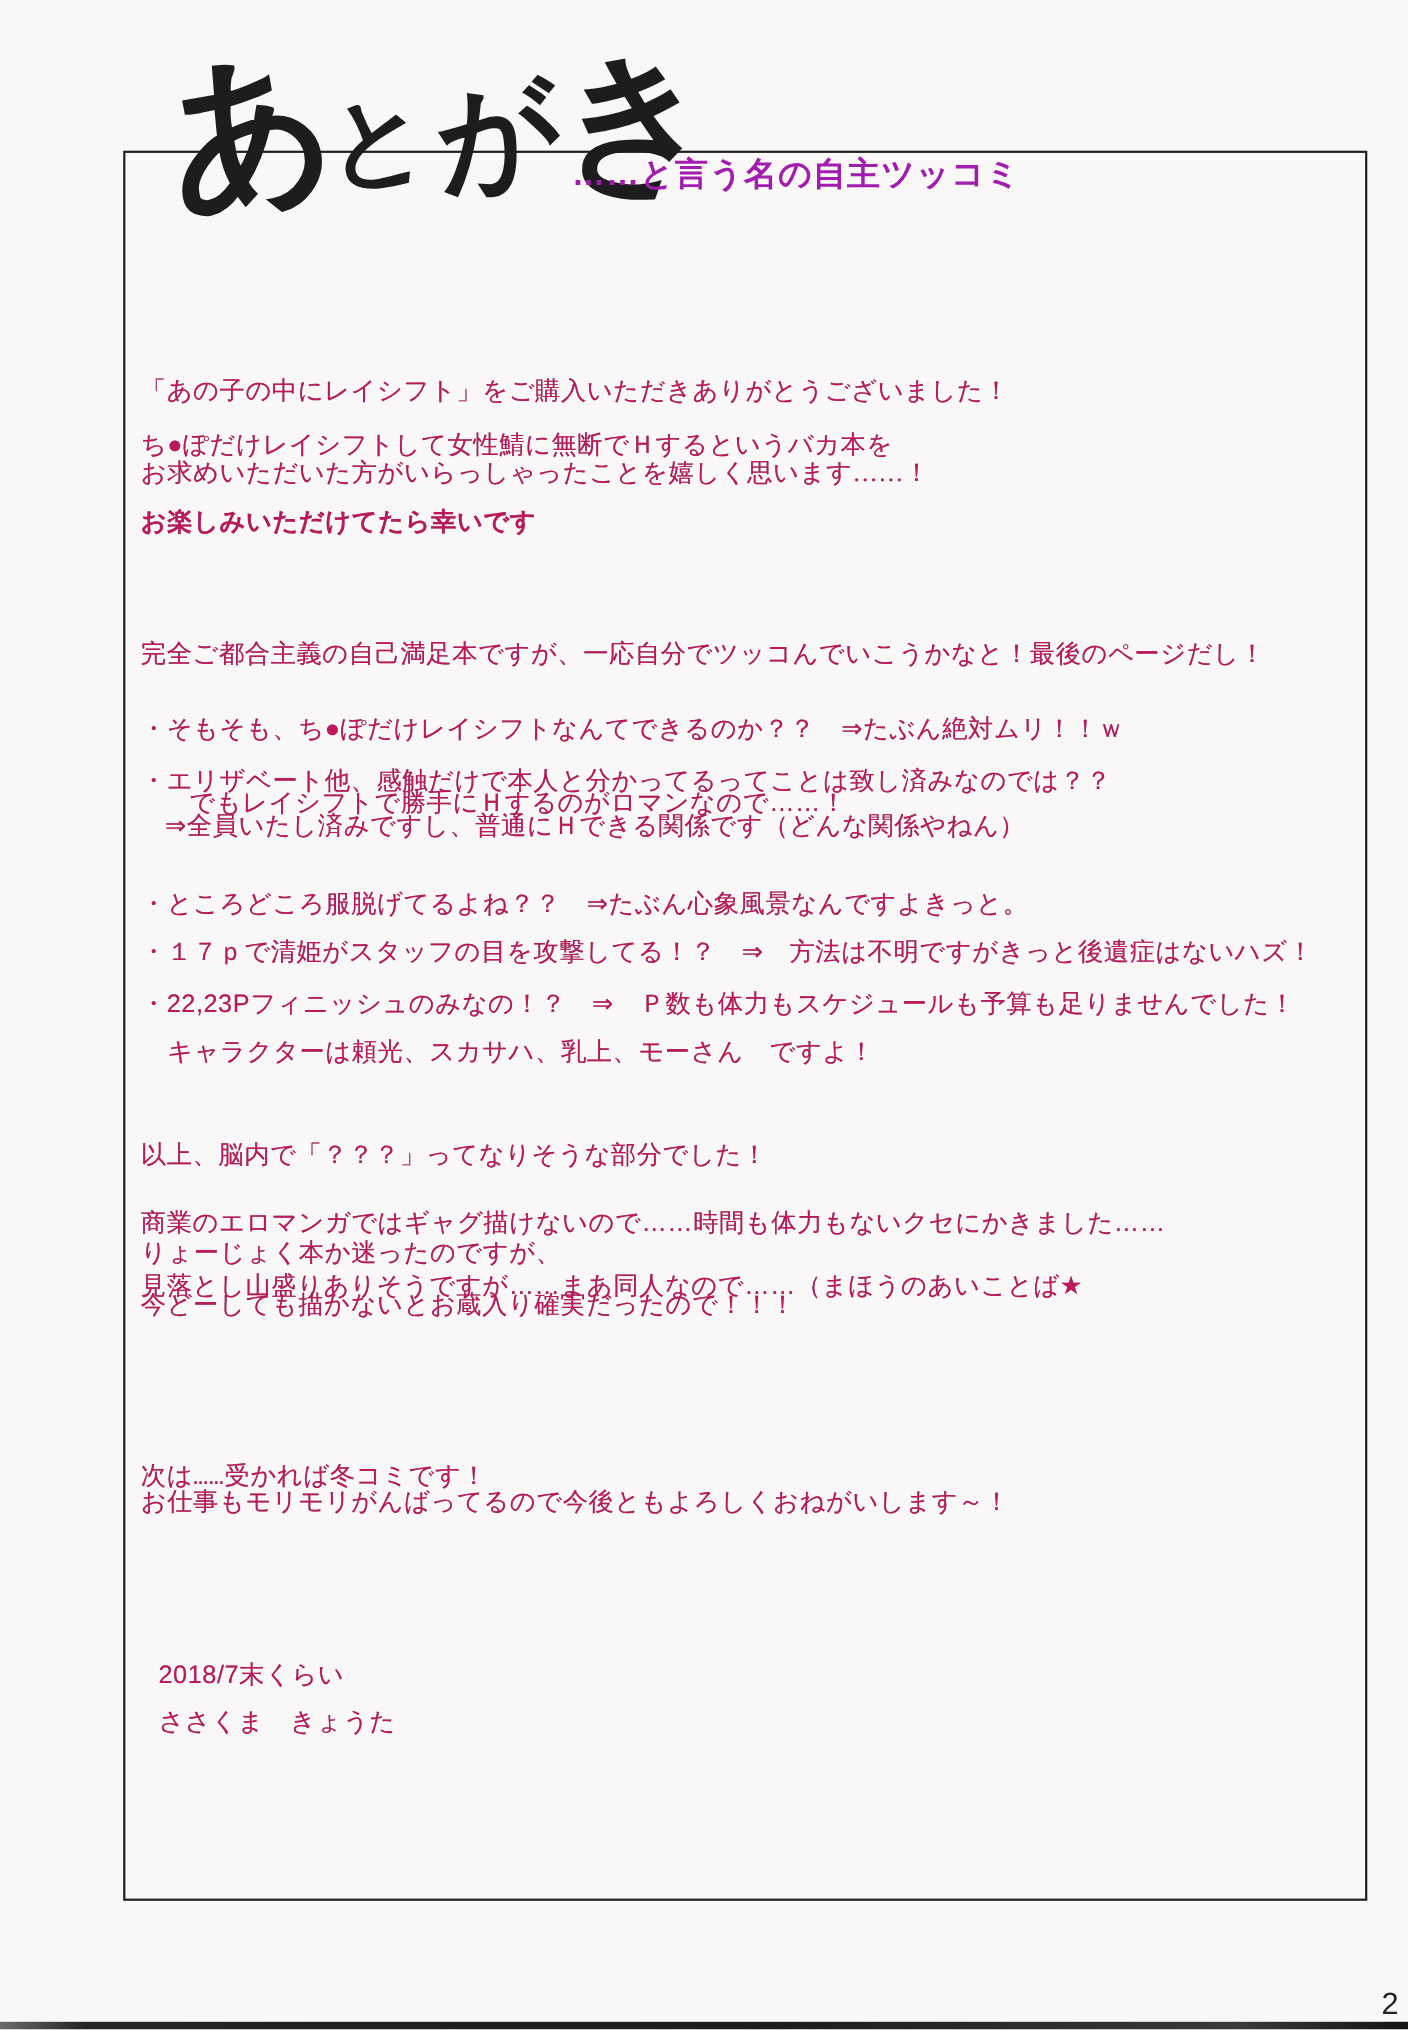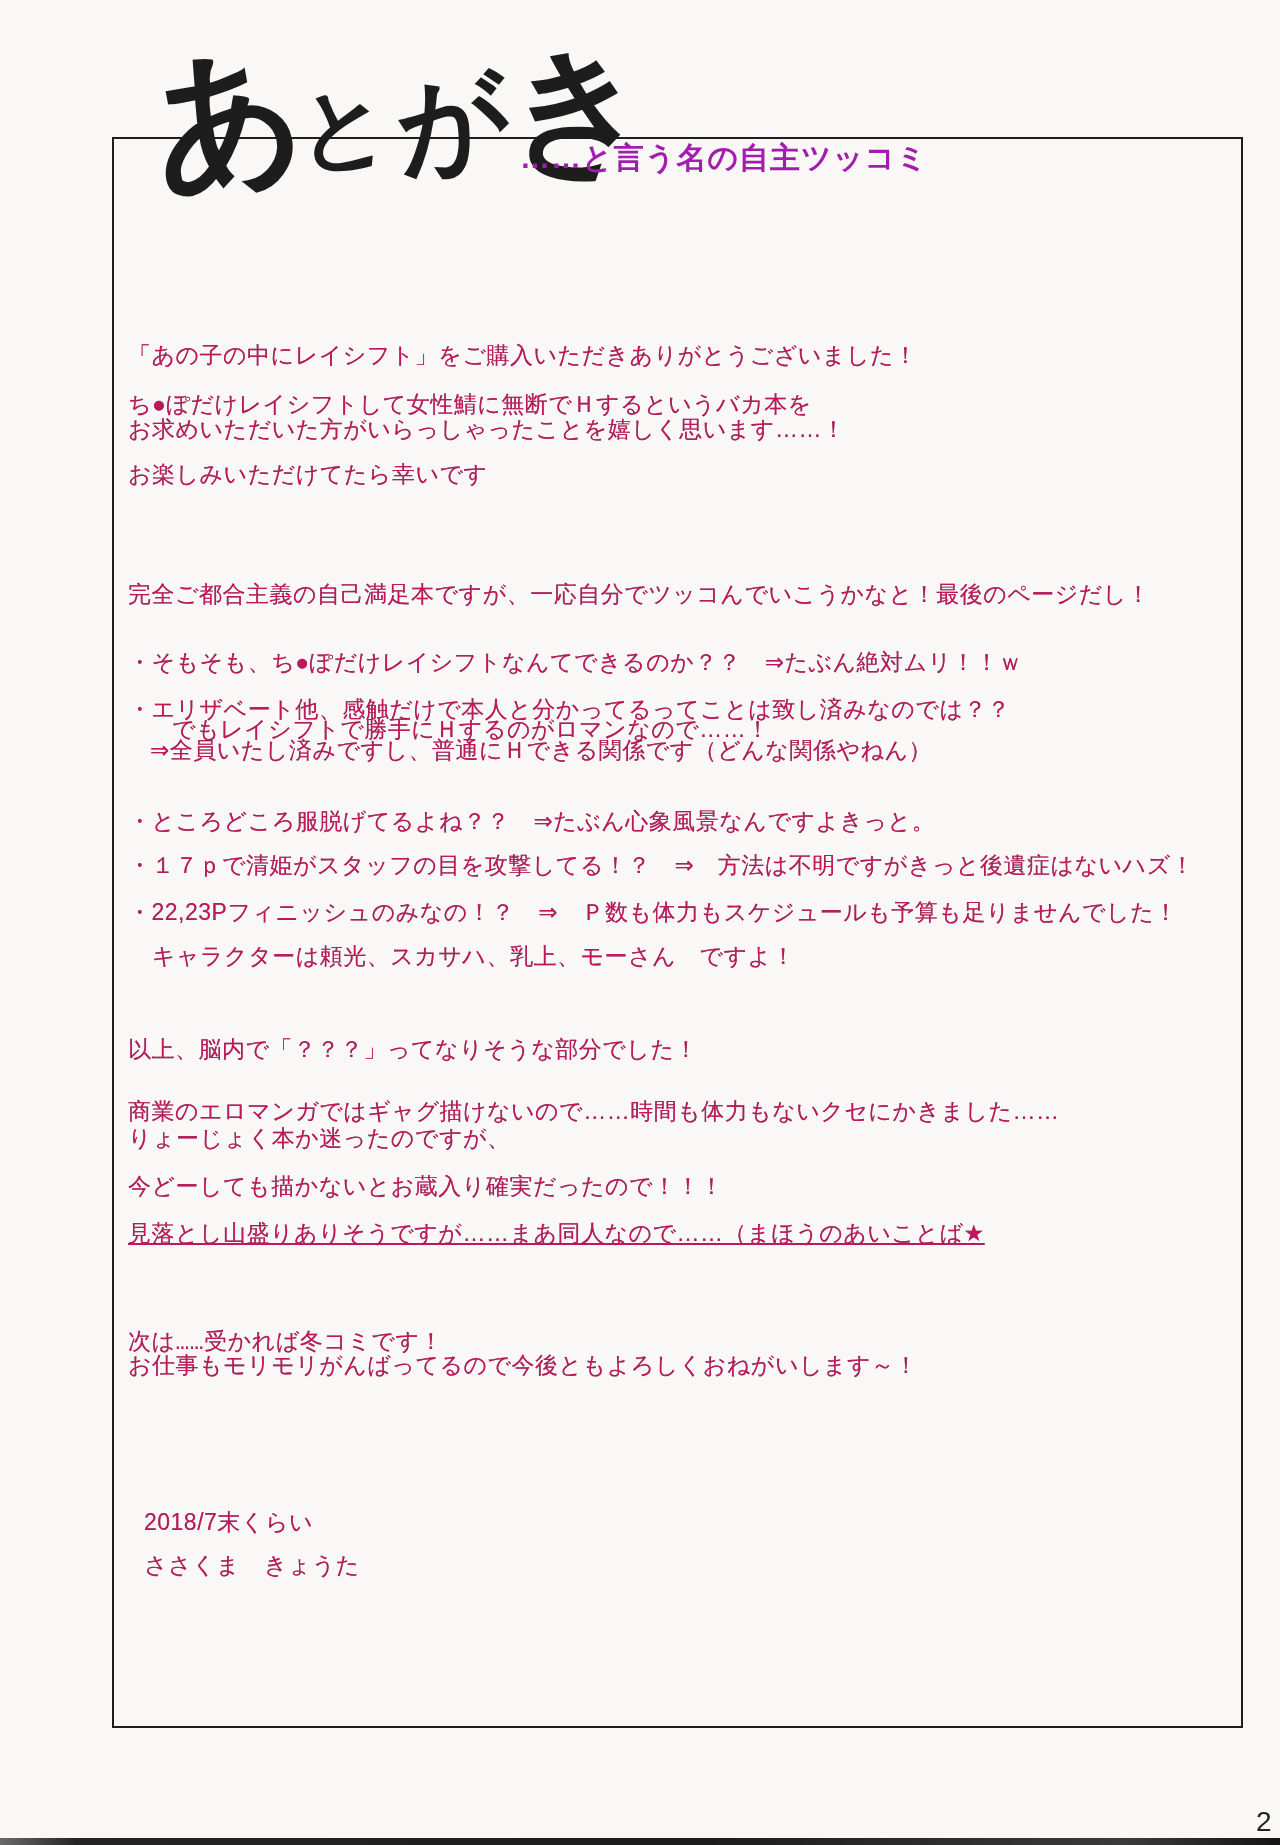--- a/index.html
+++ b/index.html
@@ -88,23 +88,23 @@
     <span class="hw-char">と</span>
     <span class="hw-char">が</span>
     <span class="hw-char">き</span>
   </div>
 
   <div class="subtitle">……と言う名の自主ツッコミ</div>
 
   <div class="line" style="left:128px; top:340px;">「あの子の中にレイシフト」をご購入いただきありがとうございました！</div>
 
   <div class="line" style="left:128px; top:389px;">ち●ぽだけレイシフトして女性鯖に無断でＨするというバカ本を</div>
-  <div class="line" style="left:128px; top:414px;">お求めいただいた方がいらっしゃったことを嬉しく思います……！</div>
+  <div class="line" style="left:128px; top:414px;font-family:Liberation Serif, serif;">お求めいただいた方がいらっしゃったことを嬉しく思います……！</div>
 
-  <div class="line" style="left:128px; top:459px;">お楽しみいただけてたら幸いです</div>
+  <div class="line" style="left:128px; top:459px;font-weight:bold;">お楽しみいただけてたら幸いです</div>
 
   <div class="line" style="left:128px; top:579px;">完全ご都合主義の自己満足本ですが、一応自分でツッコんでいこうかなと！最後のページだし！</div>
 
   <div class="line" style="left:128px; top:647px;">・そもそも、ち●ぽだけレイシフトなんてできるのか？？　⇒たぶん絶対ムリ！！ｗ</div>
 
   <div class="line" style="left:128px; top:694px;">・エリザベート他、感触だけで本人と分かってるってことは致し済みなのでは？？</div>
   <div class="line" style="left:150px; top:735px;">⇒全員いたし済みですし、普通にＨできる関係です（どんな関係やねん）</div>
   <div class="line" style="left:172px; top:714px;text-align:right;">でもレイシフトで勝手にＨするのがロマンなので……！</div>
 
   <div class="line" style="left:128px; top:806px;">・ところどころ服脱げてるよね？？　⇒たぶん心象風景なんですよきっと。</div>
@@ -113,21 +113,21 @@
 
   <div class="line" style="left:128px; top:897px;">・22,23Pフィニッシュのみなの！？　⇒　Ｐ数も体力もスケジュールも予算も足りませんでした！</div>
   <div class="line" style="left:152px; top:941px;">キャラクターは頼光、スカサハ、乳上、モーさん　ですよ！</div>
 
   <div class="line" style="left:128px; top:1034px;">以上、脳内で「？？？」ってなりそうな部分でした！</div>
 
   <div class="line" style="left:128px; top:1123px;">りょーじょく本か迷ったのですが、</div>
   <div class="line" style="left:128px; top:1096px;">商業のエロマンガではギャグ描けないので……時間も体力もないクセにかきました……</div>
   <div class="line" style="left:128px; top:1171px;">今どーしても描かないとお蔵入り確実だったので！！！</div>
 
-  <div class="line" style="left:128px; top:1218px;text-decoration:underline;">見落とし山盛りありそうですが……まあ同人なので……（まほうのあいことば★</div>
+  <div class="line" style="left:128px; top:1153px;">見落とし山盛りありそうですが……まあ同人なので……（まほうのあいことば★</div>
 
   <div class="line" style="left:128px; top:1326px;font-family:Liberation Mono, monospace;">次は……受かれば冬コミです！</div>
   <div class="line" style="left:128px; top:1350px;">お仕事もモリモリがんばってるので今後ともよろしくおねがいします～！</div>
 
   <div class="line" style="left:144px; top:1507px;">2018/7末くらい</div>
   <div class="line" style="left:144px; top:1550px;">ささくま　きょうた</div>
 
   <div class="page-num">2</div>
 
   <div class="scan-strip"></div>

